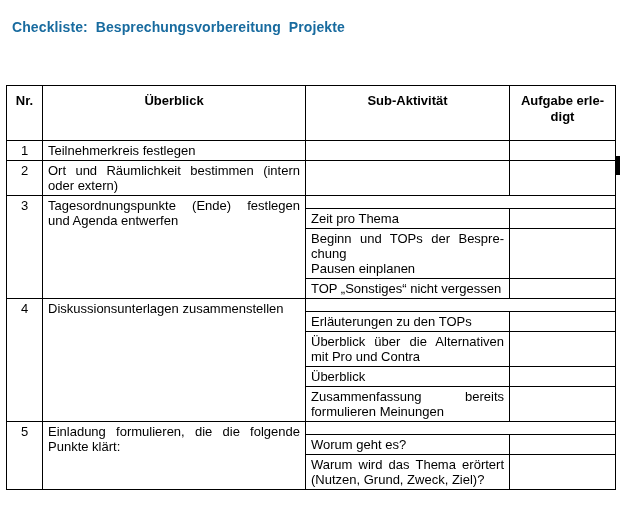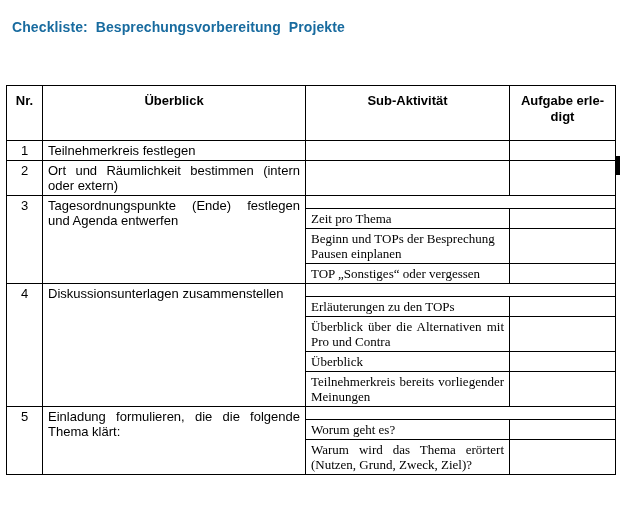--- a/index.html
+++ b/index.html
@@ -56,21 +56,20 @@
   td.nr { text-align: center; }
   td.act {
     text-align: justify;
     white-space: pre-line;
     hyphens: manual;
   }
   td.sub {
     text-align: justify;
     white-space: pre-line;
     hyphens: manual;
-    font-family: Liberation Serif, serif;
   }
   td.spacer {
     height: 13px;
     box-sizing: border-box;
     padding: 0;
   }
   tr.r1line td { height: 20px; box-sizing: border-box; }
   .edge-mark {
     position: absolute;
     left: 616px;
@@ -123,21 +122,21 @@
   <tr class="r1line">
     <td class="sub">Zeit pro Thema</td>
     <td class="done"></td>
   </tr>
   <tr>
     <td class="sub">Beginn und TOPs der Bespre­chung
 Pausen einplanen</td>
     <td class="done"></td>
   </tr>
   <tr>
-    <td class="sub">TOP „Sonstiges“ oder verges­sen</td>
+    <td class="sub">TOP „Sonstiges“ nicht verges­sen</td>
     <td class="done"></td>
   </tr>
 
   <tr>
     <td class="nr" rowspan="5">4</td>
     <td class="act" rowspan="5">Diskussionsunterlagen zusammenstellen</td>
     <td class="spacer" colspan="2"></td>
   </tr>
   <tr class="r1line">
     <td class="sub">Erläuterungen zu den TOPs</td>
@@ -145,27 +144,27 @@
   </tr>
   <tr>
     <td class="sub">Überblick über die Alternati­ven mit Pro und Contra</td>
     <td class="done"></td>
   </tr>
   <tr class="r1line">
     <td class="sub">Überblick</td>
     <td class="done"></td>
   </tr>
   <tr>
-    <td class="sub">Teilnehmerkreis bereits vorliegender Meinungen</td>
+    <td class="sub">Zusammenfassung bereits formulieren Meinungen</td>
     <td class="done"></td>
   </tr>
 
   <tr>
     <td class="nr" rowspan="3">5</td>
-    <td class="act" rowspan="3">Einladung formulieren, die die folgende Thema klärt:</td>
+    <td class="act" rowspan="3">Einladung formulieren, die die folgende Punkte klärt:</td>
     <td class="spacer" colspan="2"></td>
   </tr>
   <tr class="r1line">
     <td class="sub">Worum geht es?</td>
     <td class="done"></td>
   </tr>
   <tr>
     <td class="sub">Warum wird das Thema erör­tert (Nutzen, Grund, Zweck, Ziel)?</td>
     <td class="done"></td>
   </tr>

